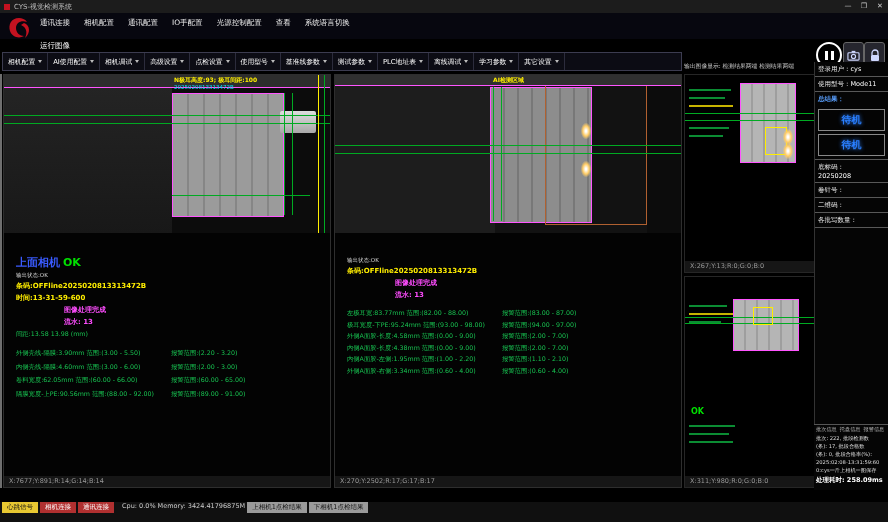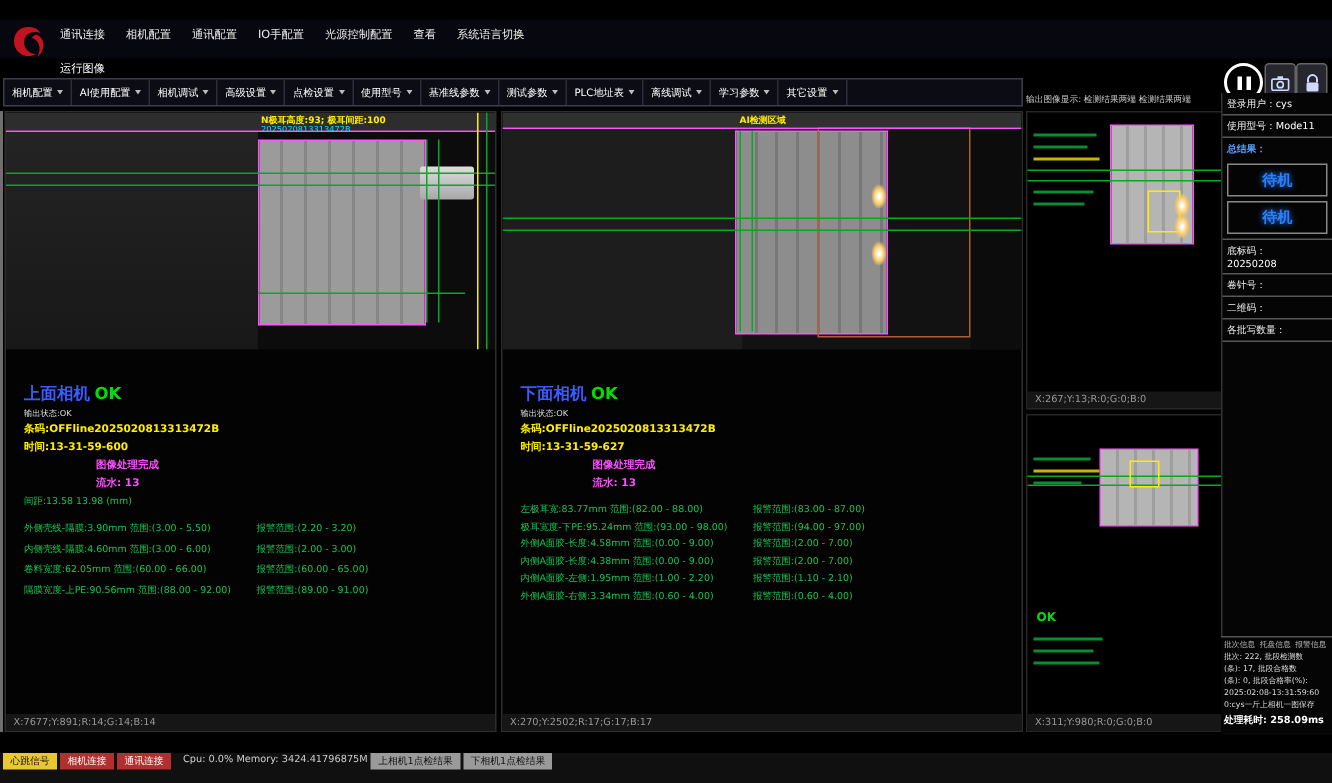--- a/index.html
+++ b/index.html
@@ -114,20 +114,29 @@
   .chip.heart{background:var(--heartbeat_yellow);color:#111;}
   .chip.alert{background:var(--alert_red);color:#fff;}
   .chip.grey{background:#9a9a9a;color:#111;}
   .cpu-text{margin-left:8px;color:#ccc;white-space:nowrap;}
 </style>
 </head>
 <body>
 
 <div class="app">
 
+  <div class="titlebar">
+    <span class="app-icon"></span>
+    <span>CYS-视觉检测系统</span>
+    <div class="win-controls">
+      <span class="win-btn">—</span>
+      <span class="win-btn">❐</span>
+      <span class="win-btn close">✕</span>
+    </div>
+  </div>
 
   <div class="menubar"></div>
   <div class="logo">
     <svg viewBox="0 0 30 30" width="30" height="30">
       <path d="M15 3 C7 3 4 10 6 16 C8 22 15 24 20 21 C16 21 12 18 12 13 C12 8 17 5 23 7 C21 4 18 3 15 3 Z" fill="#c41220"></path>
       <path d="M20 8 C26 10 27 18 21 23 C24 17 22 12 17 10 Z" fill="#c41220"></path>
     </svg>
   </div>
   <div class="menu-items">
     <span class="menu-item">通讯连接</span>
@@ -272,26 +281,22 @@
       <div class="hline m" style="top:10px;"></div>
       <div class="hline g" style="top:70px;"></div>
       <div class="hline g" style="top:78px;"></div>
       <div class="vline g" style="left:158px;top:12px;height:134px;"></div>
       <div class="vline g" style="left:166px;top:12px;height:134px;"></div>
       <div class="led" style="left:246px;top:48px;"></div>
       <div class="led" style="left:246px;top:86px;"></div>
       <span class="cam-label" style="left:158px;top:1px;">AI检测区域</span>
     </div>
     <div class="txt">
-      <div class="title-line">
-        <span class="t-blue">下面相机</span><span class="t-ok">OK</span>
-      </div>
       <div class="small-line">输出状态:OK</div>
       <div class="y-line">条码:OFFline2025020813313472B</div>
-      <div class="y-line">时间:13-31-59-627</div>
       <div class="m-line">图像处理完成</div>
       <div class="m-line">流水: 13</div>
       <div class="mtable">
         <div class="mrow">
             <span class="mcell l">左极耳宽:83.77mm 范围:(82.00 - 88.00)</span>
             <span class="mcell r">报警范围:(83.00 - 87.00)</span>
           </div>
         <div class="mrow">
             <span class="mcell l">极耳宽度-下PE:95.24mm 范围:(93.00 - 98.00)</span>
             <span class="mcell r">报警范围:(94.00 - 97.00)</span>

